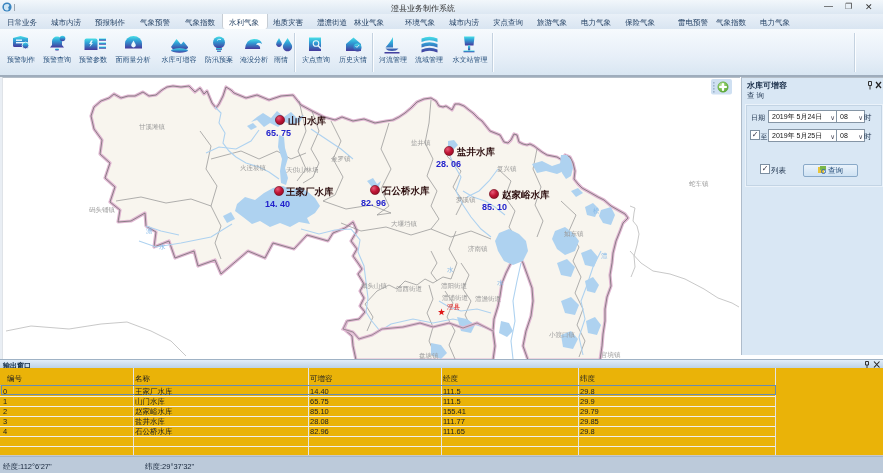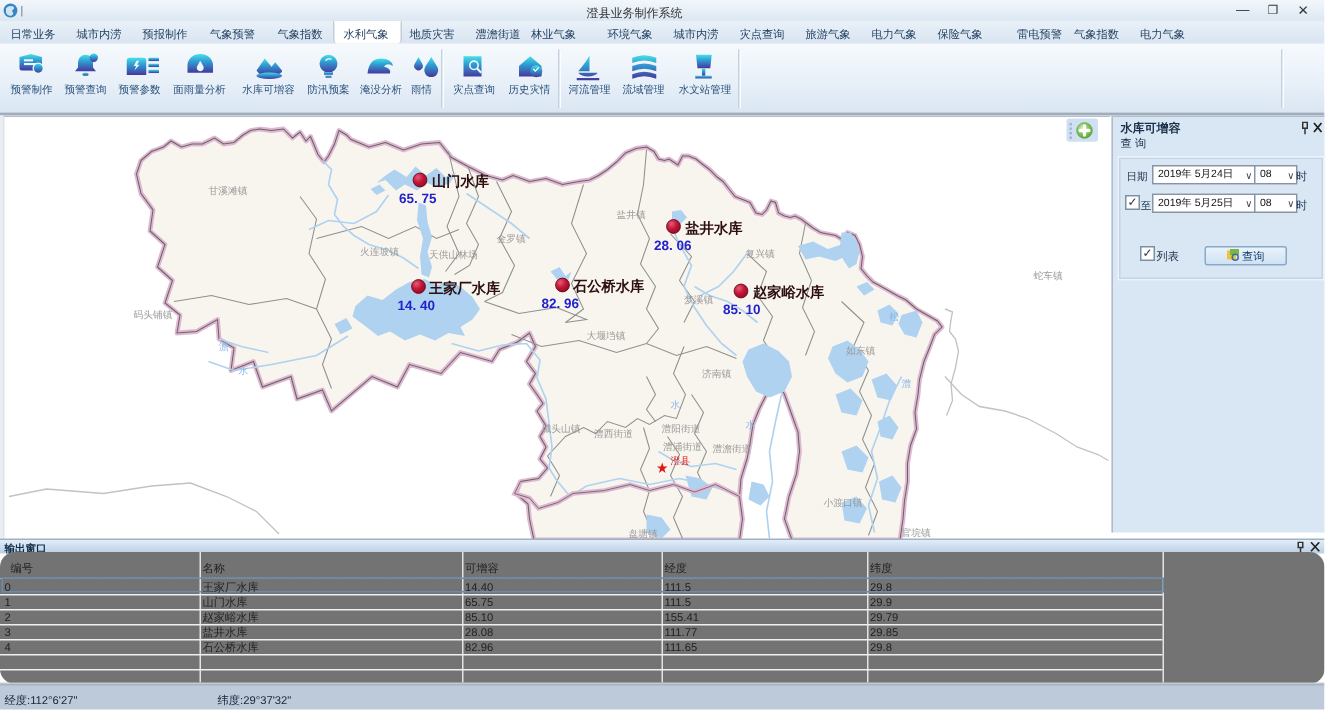--- a/index.html
+++ b/index.html
@@ -16,21 +16,21 @@
 .tbsep{position:absolute;top:4px;width:1px;height:39px;background:#c4d2e0;border-right:1px solid #fbfdff;}
 #mapwrap{left:2px;top:77px;width:737px;height:282px;background:#fff;border-top:1px solid #b4bec8;border-left:1px solid #dfe3e8;}
 #panel{left:741px;top:77px;width:142px;height:277px;background:#d9e7f4;border-left:1px solid #aebccb;border-top:1px solid #b4bec8;}
 .ptxt{position:absolute;font-size:7.5px;color:#1a2f4a;white-space:nowrap;}
 .combo{position:absolute;background:#fff;border:1px solid #8595a5;font-size:7px;color:#111;white-space:nowrap;}
 .combo .ar{position:absolute;right:1px;top:1px;font-size:6.5px;color:#445;}
 .cb{position:absolute;width:8px;height:8px;background:#fff;border:1px solid #7d8fa1;font-size:8px;line-height:8px;color:#334;text-align:center;}
 #qbtn{position:absolute;left:61px;top:86px;width:53px;height:11px;background:linear-gradient(#eaf3fb,#cfe2f3);border:1px solid #89a9c8;border-radius:2px;font-size:7.5px;color:#16406e;text-align:center;line-height:11px;}
 #outbar{left:0;top:359px;width:883px;height:9px;background:linear-gradient(#e2edf8,#b9cfe4);border-top:1px solid #9fb2c5;}
 #outbar span{position:absolute;left:3px;top:1px;font-size:7px;font-weight:bold;color:#102a45;}
-#tablearea{left:0;top:368px;width:883px;height:88px;background:#737373;border-radius:10px;}
+#tablearea{left:0;top:368px;width:883px;height:88px;background:#eab308;}
 .th{position:absolute;top:6px;font-size:7.5px;color:#222;}
 .td{position:absolute;font-size:7.5px;color:#222;white-space:nowrap;}
 .vline{position:absolute;top:0;width:1px;height:87px;background:#e4e4e4;}
 .hline{position:absolute;left:0;width:775px;height:1px;background:#efefef;}
 #selrow{position:absolute;left:1px;top:17px;width:773px;height:8px;border:1px solid #6a8cae;}
 #statusbar{left:0;top:456px;width:883px;height:17px;background:#bccada;border-top:1px solid #a5b5c6;}
 #statusbar span{position:absolute;top:5px;font-size:7.5px;color:#15253a;}
 </style>
 </head>
 <body>

